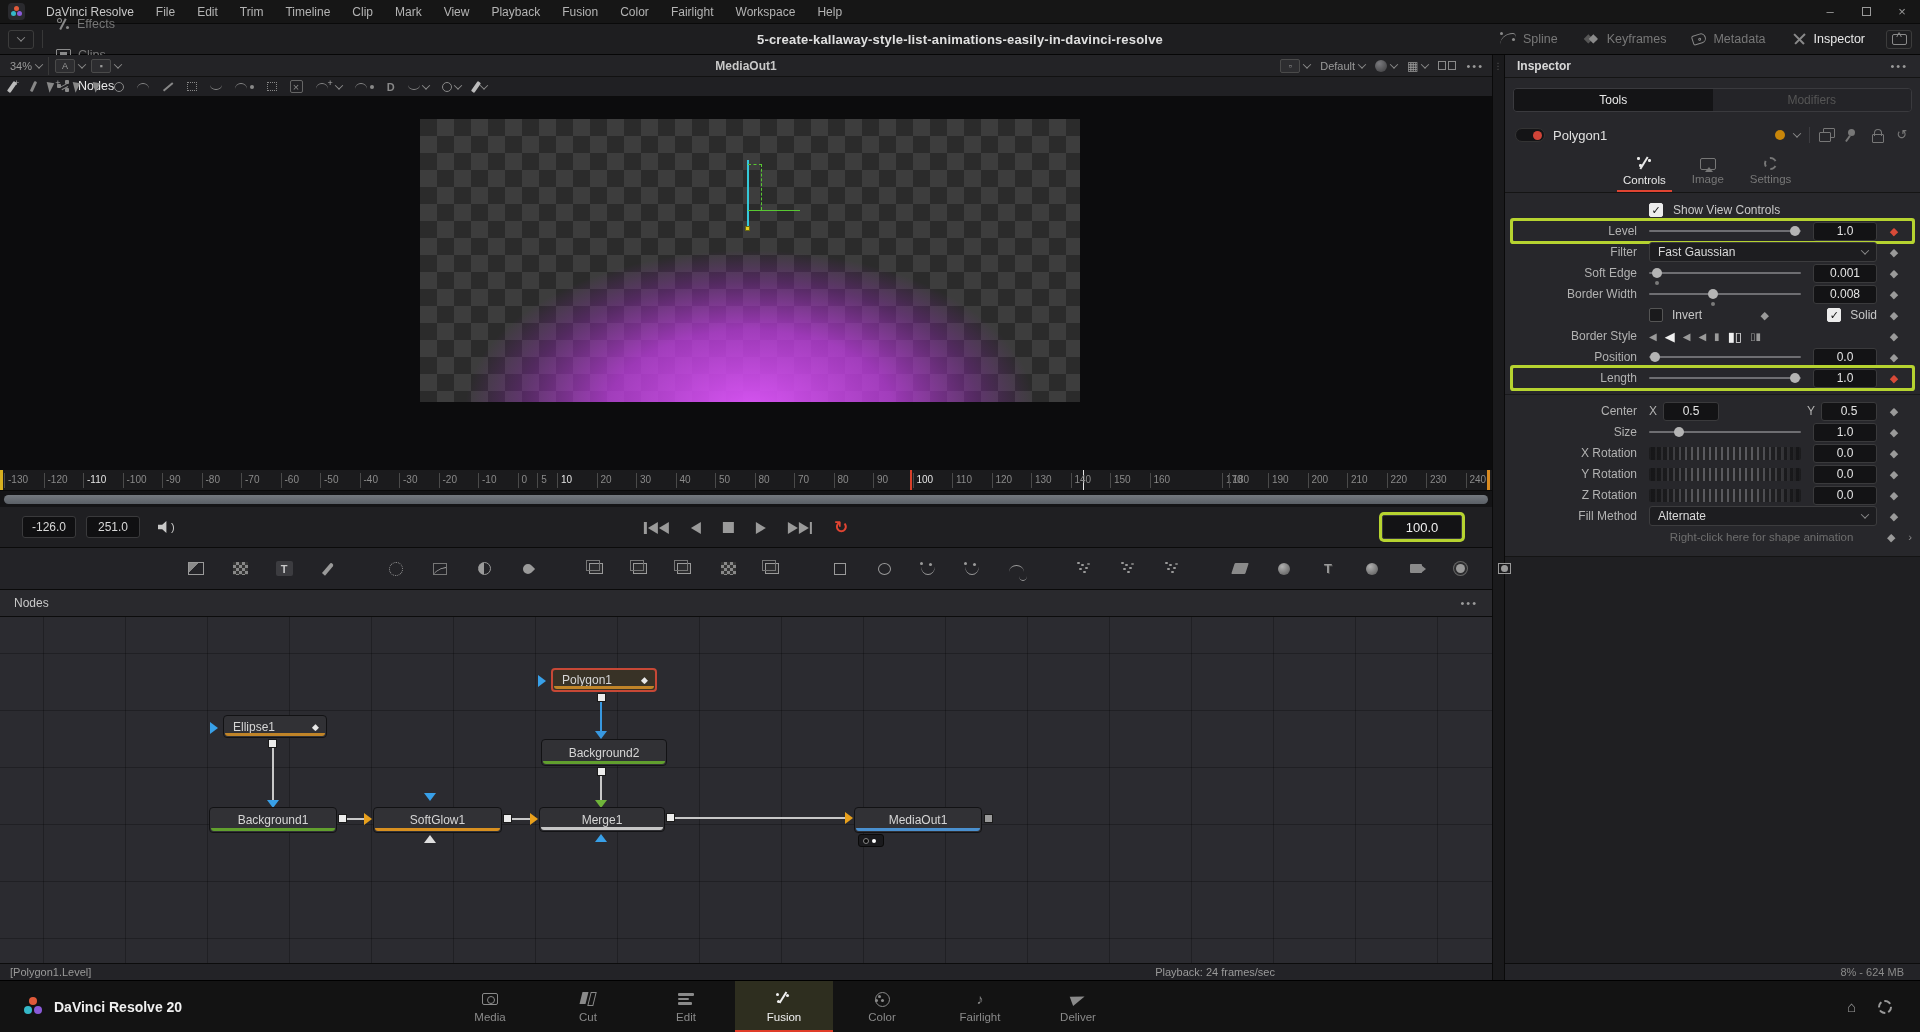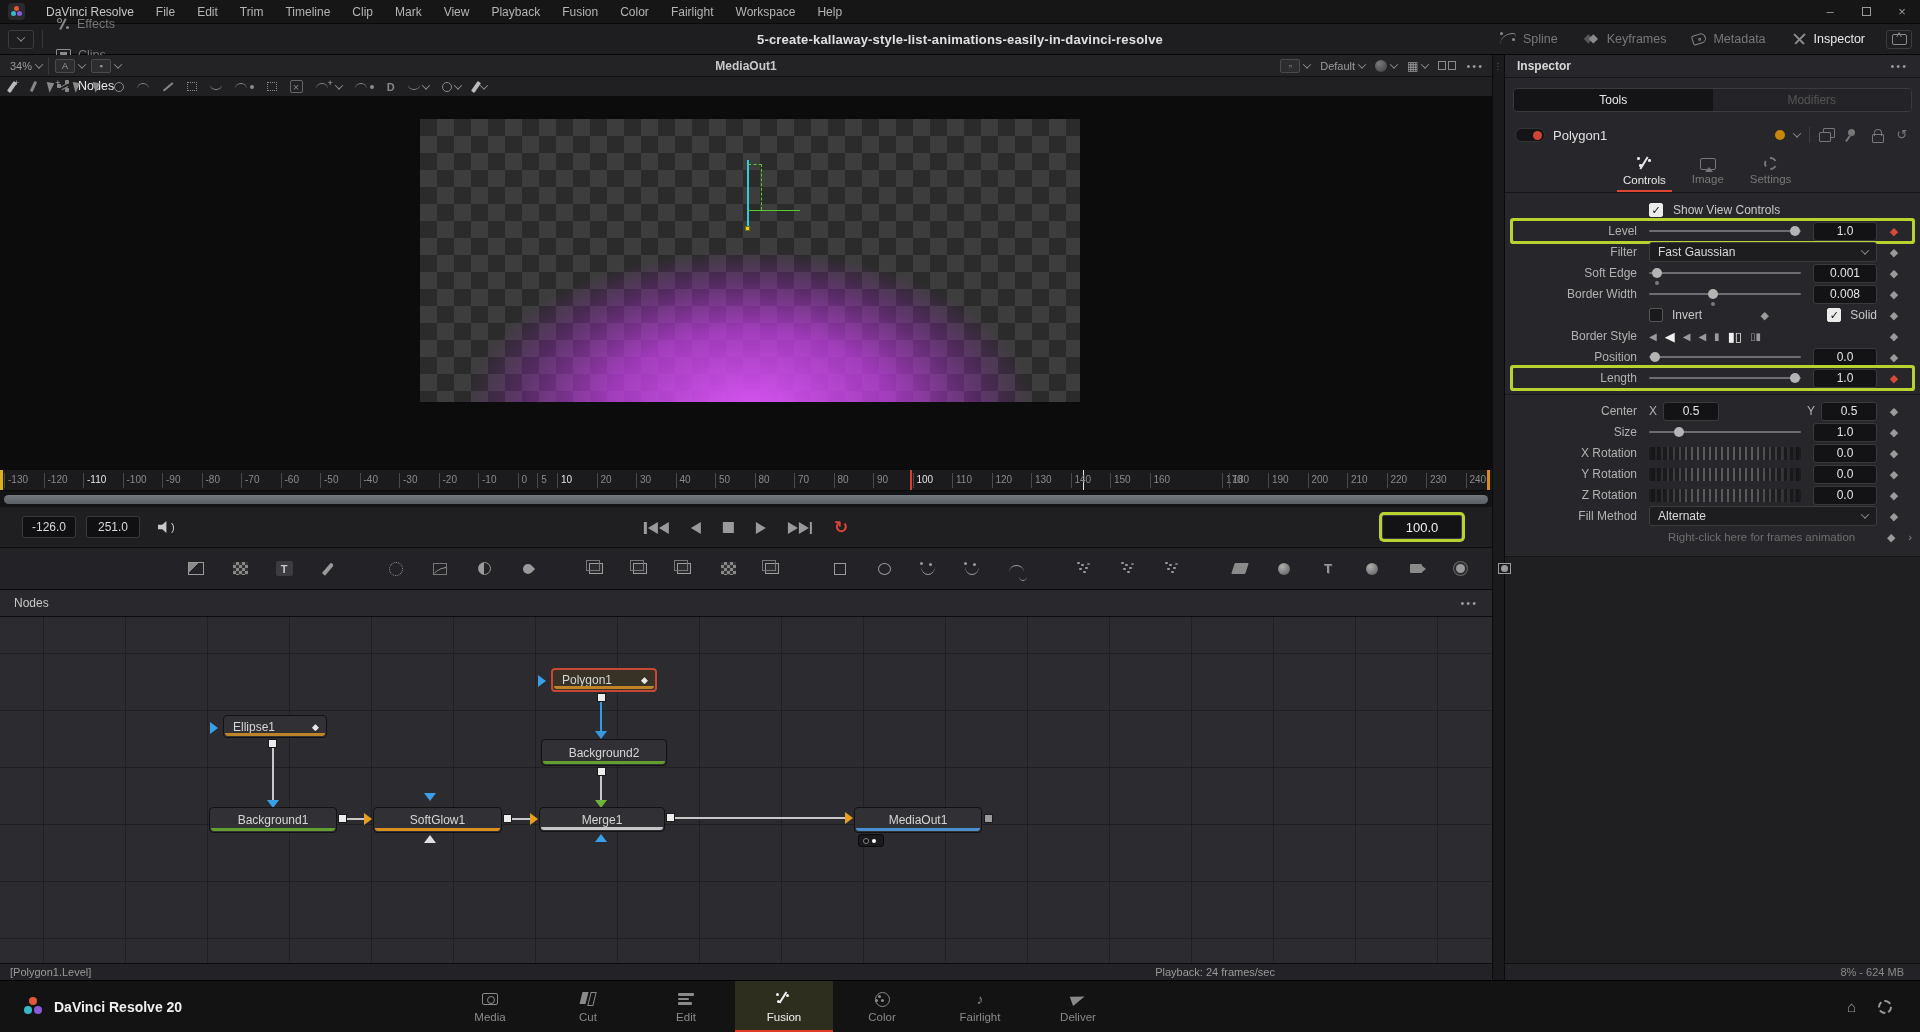--- a/index.html
+++ b/index.html
@@ -913,21 +913,21 @@
           <div class="irow">
             <span class="lab">Fill Method</span>
             <span class="ddown">
               <span>Alternate</span>
               <span class="chev"></span>
             </span>
             <span class="kfd gray">◆</span>
           </div>
           <div class="irow hintrow">
             <span class="lab"></span>
-            <span class="hint-txt">Right-click here for frames animation</span>
+            <span class="hint-txt">Right-click here for shape animation</span>
             <span class="kfd gray">◆</span>
             <span style="color: rgb(138, 138, 138);">›</span>
           </div>
         </div>
       <div id="insp-fill"></div>
       <div id="insp-mem">
           <span>8% - 624 MB</span>
         </div>
     </div>
   </div>

